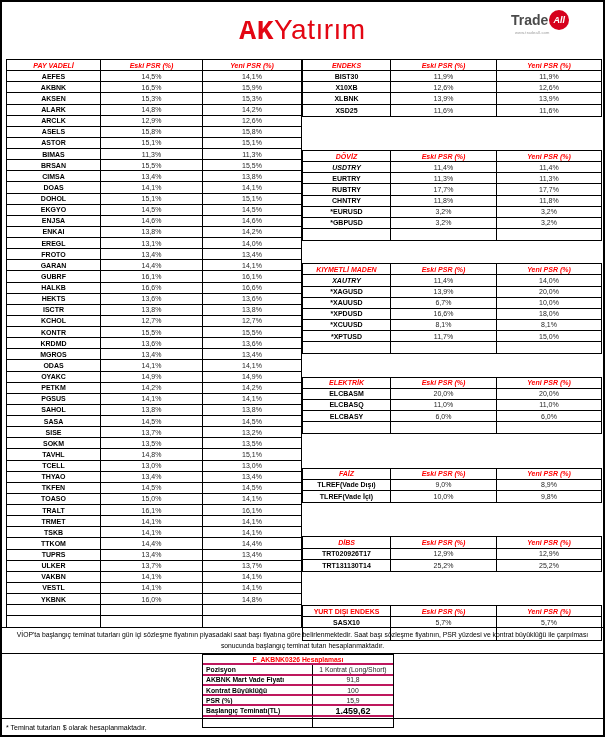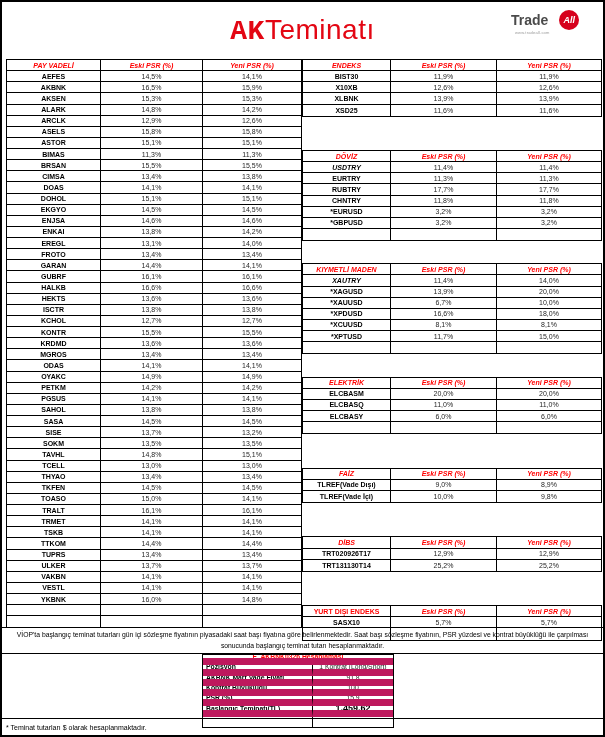--- a/index.html
+++ b/index.html
@@ -11,21 +11,21 @@
   }
   
   #header { position:absolute; top:0; left:0; right:0; height:55px; }
   #logo { position:absolute; top:12px; left:0; right:0; text-align:center;
           font-size:28px; letter-spacing:.5px; color:#e30613; }
   #logo .ak { font-weight:800;font-family:Liberation Mono, monospace; }
   #logo .yatirim { font-weight:400; }
   #tradeall { position:absolute; top:8px; right:12px; width:80px; text-align:left; }
   #tradeall .row { display:flex; align-items:center;text-align:right; }
   #tradeall .trade { font-size:14px; font-weight:700; color:#4a4a4a; }
-  #tradeall .circle { width:20px; height:20px; margin-left:11px; border-radius:50%;
+  #tradeall .circle { width:20px; height:20px; margin-left:1px; border-radius:50%;
     background:#d6001c; color:#fff; font-size:9px; font-weight:700; font-style:italic;
     display:flex; align-items:center; justify-content:center; }
   #tradeall .url { font-size:4px; color:#999; margin-left:4px; letter-spacing:.2px; }
   
   #left-col  { position:absolute; top:57px; left:4px;  width:296px; }
   #right-col { position:absolute; top:57px; left:300px; width:300px; }
   .sec { display:grid; border:1.5px solid #000; background:#fff; }
   .left-grid  { grid-template-columns: 94px 102px 1fr; }
   .right-grid { grid-template-columns: 88px 106px 1fr; }
   .cell { height:11.14px; display:flex; align-items:center; justify-content:center;
@@ -40,41 +40,41 @@
   .val { color:#262626; }
   
   #note { position:absolute; top:625px; left:0; right:0; height:27px;
           border-top:1.5px solid #000; border-bottom:1.5px solid #000;
           display:flex; align-items:center; justify-content:center; text-align:center;
           font-size:6.8px; color:#000; padding:1px 6px; line-height:1.5; }
   
   #calc { position:absolute; top:652px; left:200px; width:192px;
           display:grid; grid-template-columns:110px 1fr; border:1.5px solid #000; background:#fff; }
   #calc .ccell { height:10.3px; display:flex; align-items:center; font-size:6.8px;
-                 border-right:1px solid #000; border-bottom:7px solid #be185d; overflow:hidden; white-space:nowrap; }
+                 border-right:1px solid #000; border-bottom:2px solid #be185d; overflow:hidden; white-space:nowrap; }
   #calc .ctitle { grid-column:1 / span 2; justify-content:center; color:#f00; font-weight:700;
                   border-right:none; }
   #calc .clabel { font-weight:700; padding-left:3px; }
   #calc .cval { justify-content:center; color:#262626; }
   #calc .cval.big { font-weight:700; font-size:9px; color:#000; }
   #calc .ccell:nth-last-child(-n+2) { border-bottom:none; }
   #calc .ccell.last { border-right:none; }
   
   #footnote { position:absolute; left:0; right:0; bottom:0; height:17px;
               border-top:1px solid #000; display:flex; align-items:center;
               font-size:7px; color:#000; padding-left:4px; }
 </style>
 </head>
 <body>
 
 <div id="page">
 
   <div id="header">
     <div id="logo">
-      <span class="ak">AK</span><span class="yatirim">Teminatı</span>
+      <span class="ak">AK</span><span class="yatirim">Yatırım</span>
     </div>
     <div id="tradeall">
       <div class="row">
         <span class="trade">Trade</span>
         <span class="circle">All</span>
       </div>
       <div class="url">www.tradeall.com</div>
     </div>
   </div>
 

